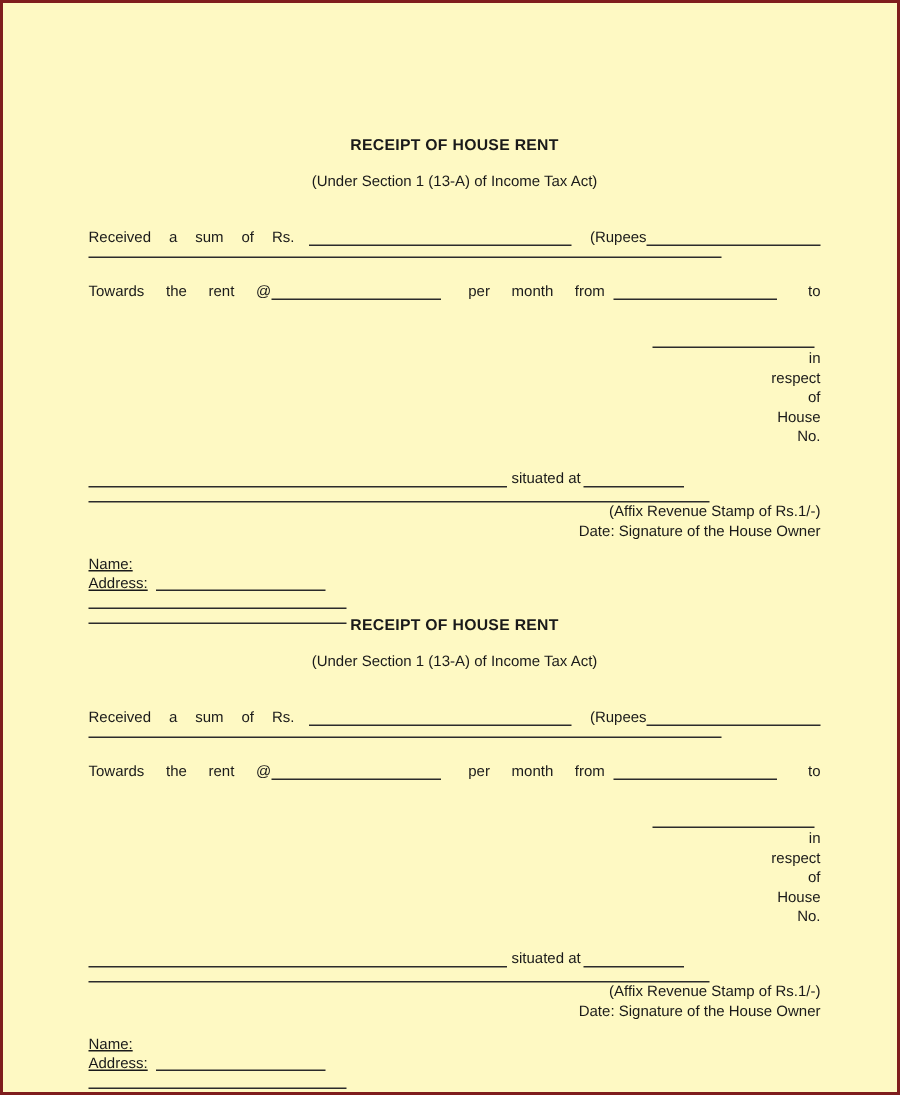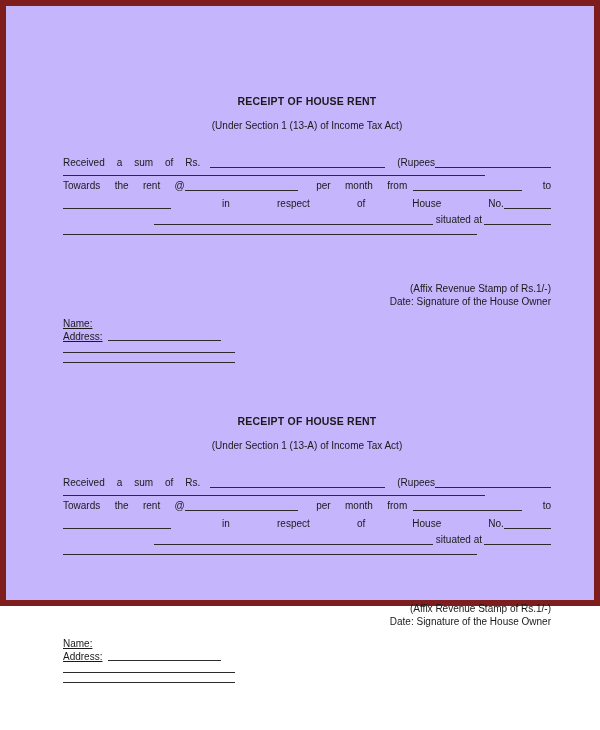--- a/index.html
+++ b/index.html
@@ -12,23 +12,23 @@
     width: 600px;
     height: 730px;
     font-family: "Liberation Sans", sans-serif;
     color: #1a1a1a;
     overflow: hidden;
   }
   .page {
     position: relative;
     box-sizing: border-box;
     width: 600px;
-    height: 606px;
-    background: #c4b5fd;
-    border: 6px solid #7f1d1d;
+    height: 730px;
+    background: #fef9c3;
+    border: 2px solid #7f1d1d;
   }
   .sheet {
     position: absolute;
     left: 57px;
     top: 0;
     width: 488px;
   }
 
   
   .receipt { position: absolute; left: 0; width: 488px; }
@@ -80,40 +80,39 @@
   .b-rs     { width: 175px; margin-left: 10px; margin-right: 12px; }
   .b-rupees { width: 104px; }
 
   
   .rule-rupees {
     width: 422px;
     margin-top: 6px;
   }
 
   
-  .line-towards { margin-top: 3px; }
+  .line-towards { margin-top: 16px; }
   .b-rate  { width: 113px; margin-right: 4px; }
   .b-from  { width: 109px; margin-left: 6px; margin-right: 6px; }
 
   
-  .line-respect { margin-top: 5px; }
+  .line-respect { margin-top: 20px; flex-direction: column; }
   .b-to     { width: 108px; margin-right: 4px; }
   .b-houseno{ flex: 1 1 auto; }
 
   
-  .line-situated { margin-top: 3px; justify-content: flex-end; }
+  .line-situated { margin-top: 3px; }
   .b-addr1   { width: 279px; margin-right: 3px; }
   .b-situated{ width: 67px; margin-left: 2px; }
 
   
   .rule-addr2 { width: 414px; margin-top: 8px; }
 
   
   .stamp-block {
-    margin-top: 47px;
     text-align: right;
     font-size: 10px;
     line-height: 13px;
   }
 
   
   .name-block { margin-top: 9px; font-size: 10px; line-height: 13px; text-decoration: underline; }
   .name-row { display: block; }
   .addr-row { display: flex; align-items: flex-start; }
   .b-address { width: 113px; margin-left: 6px; }

